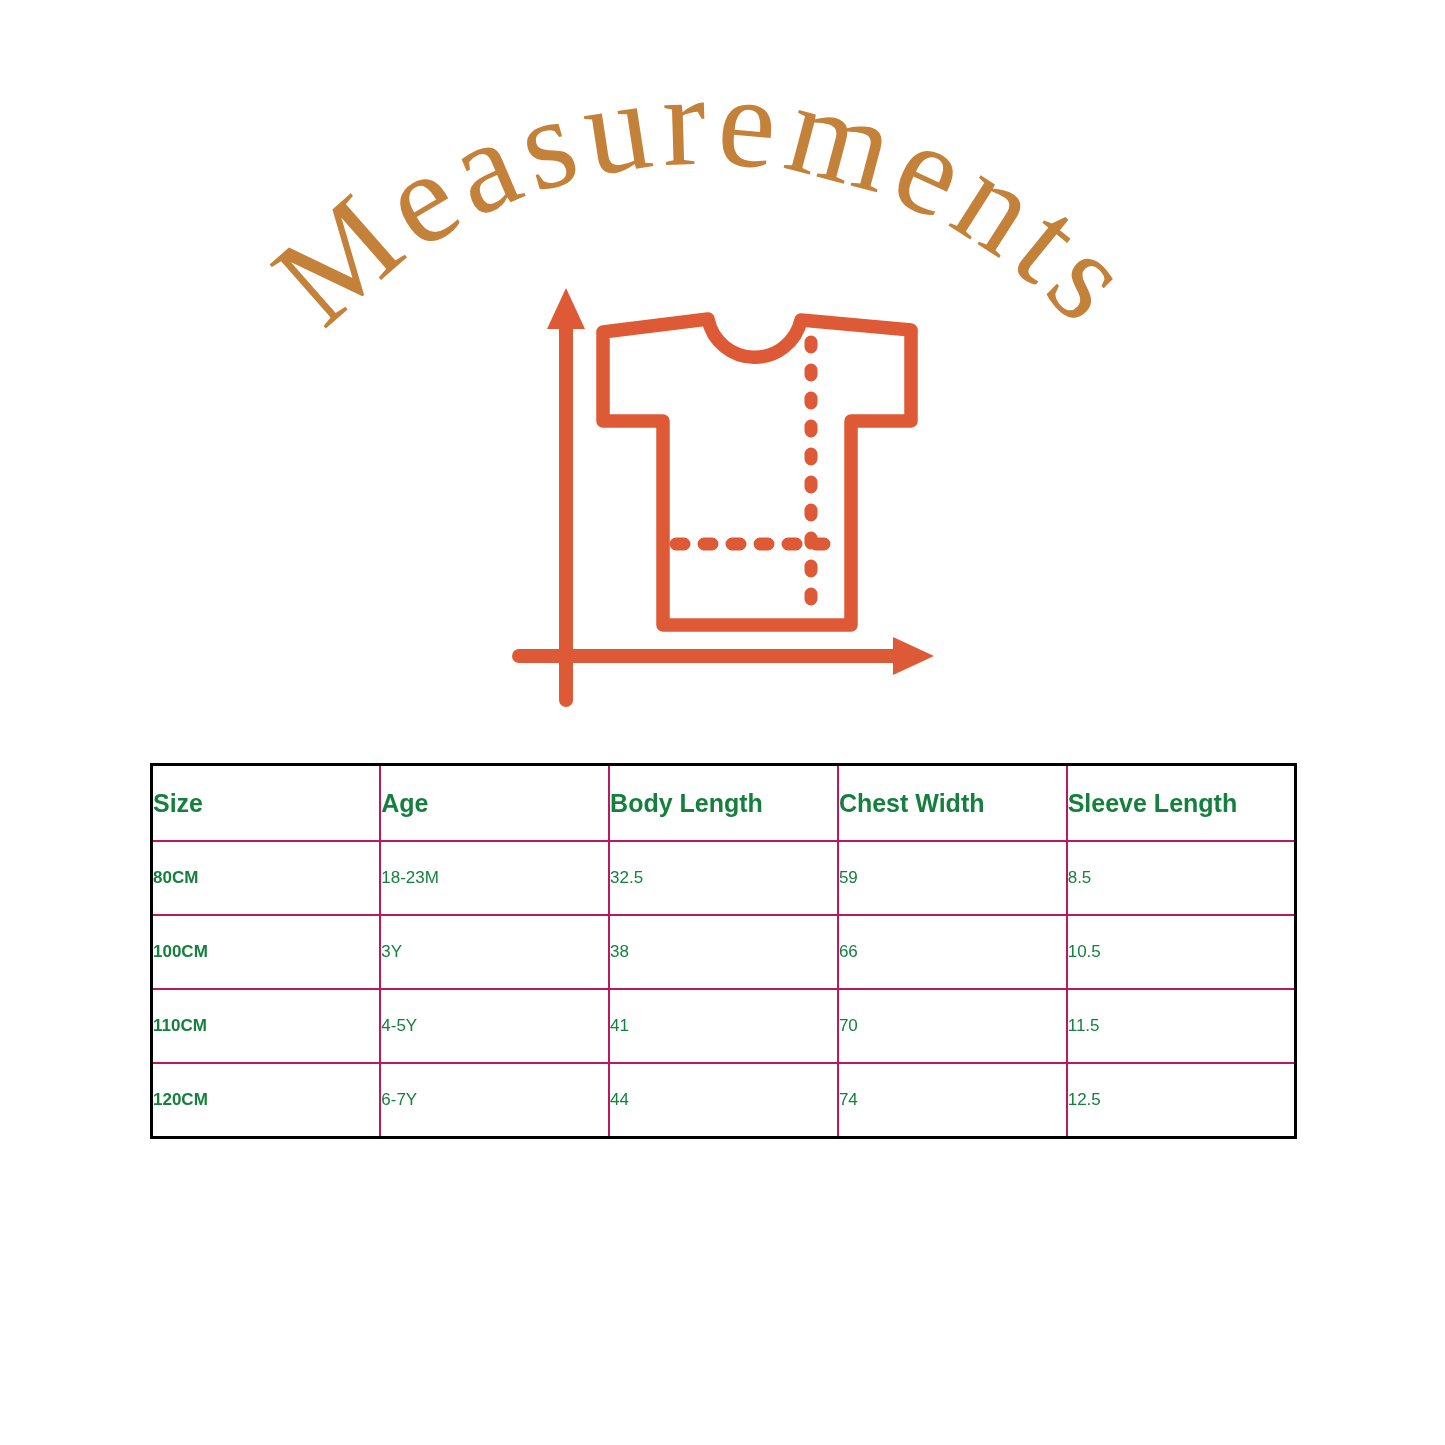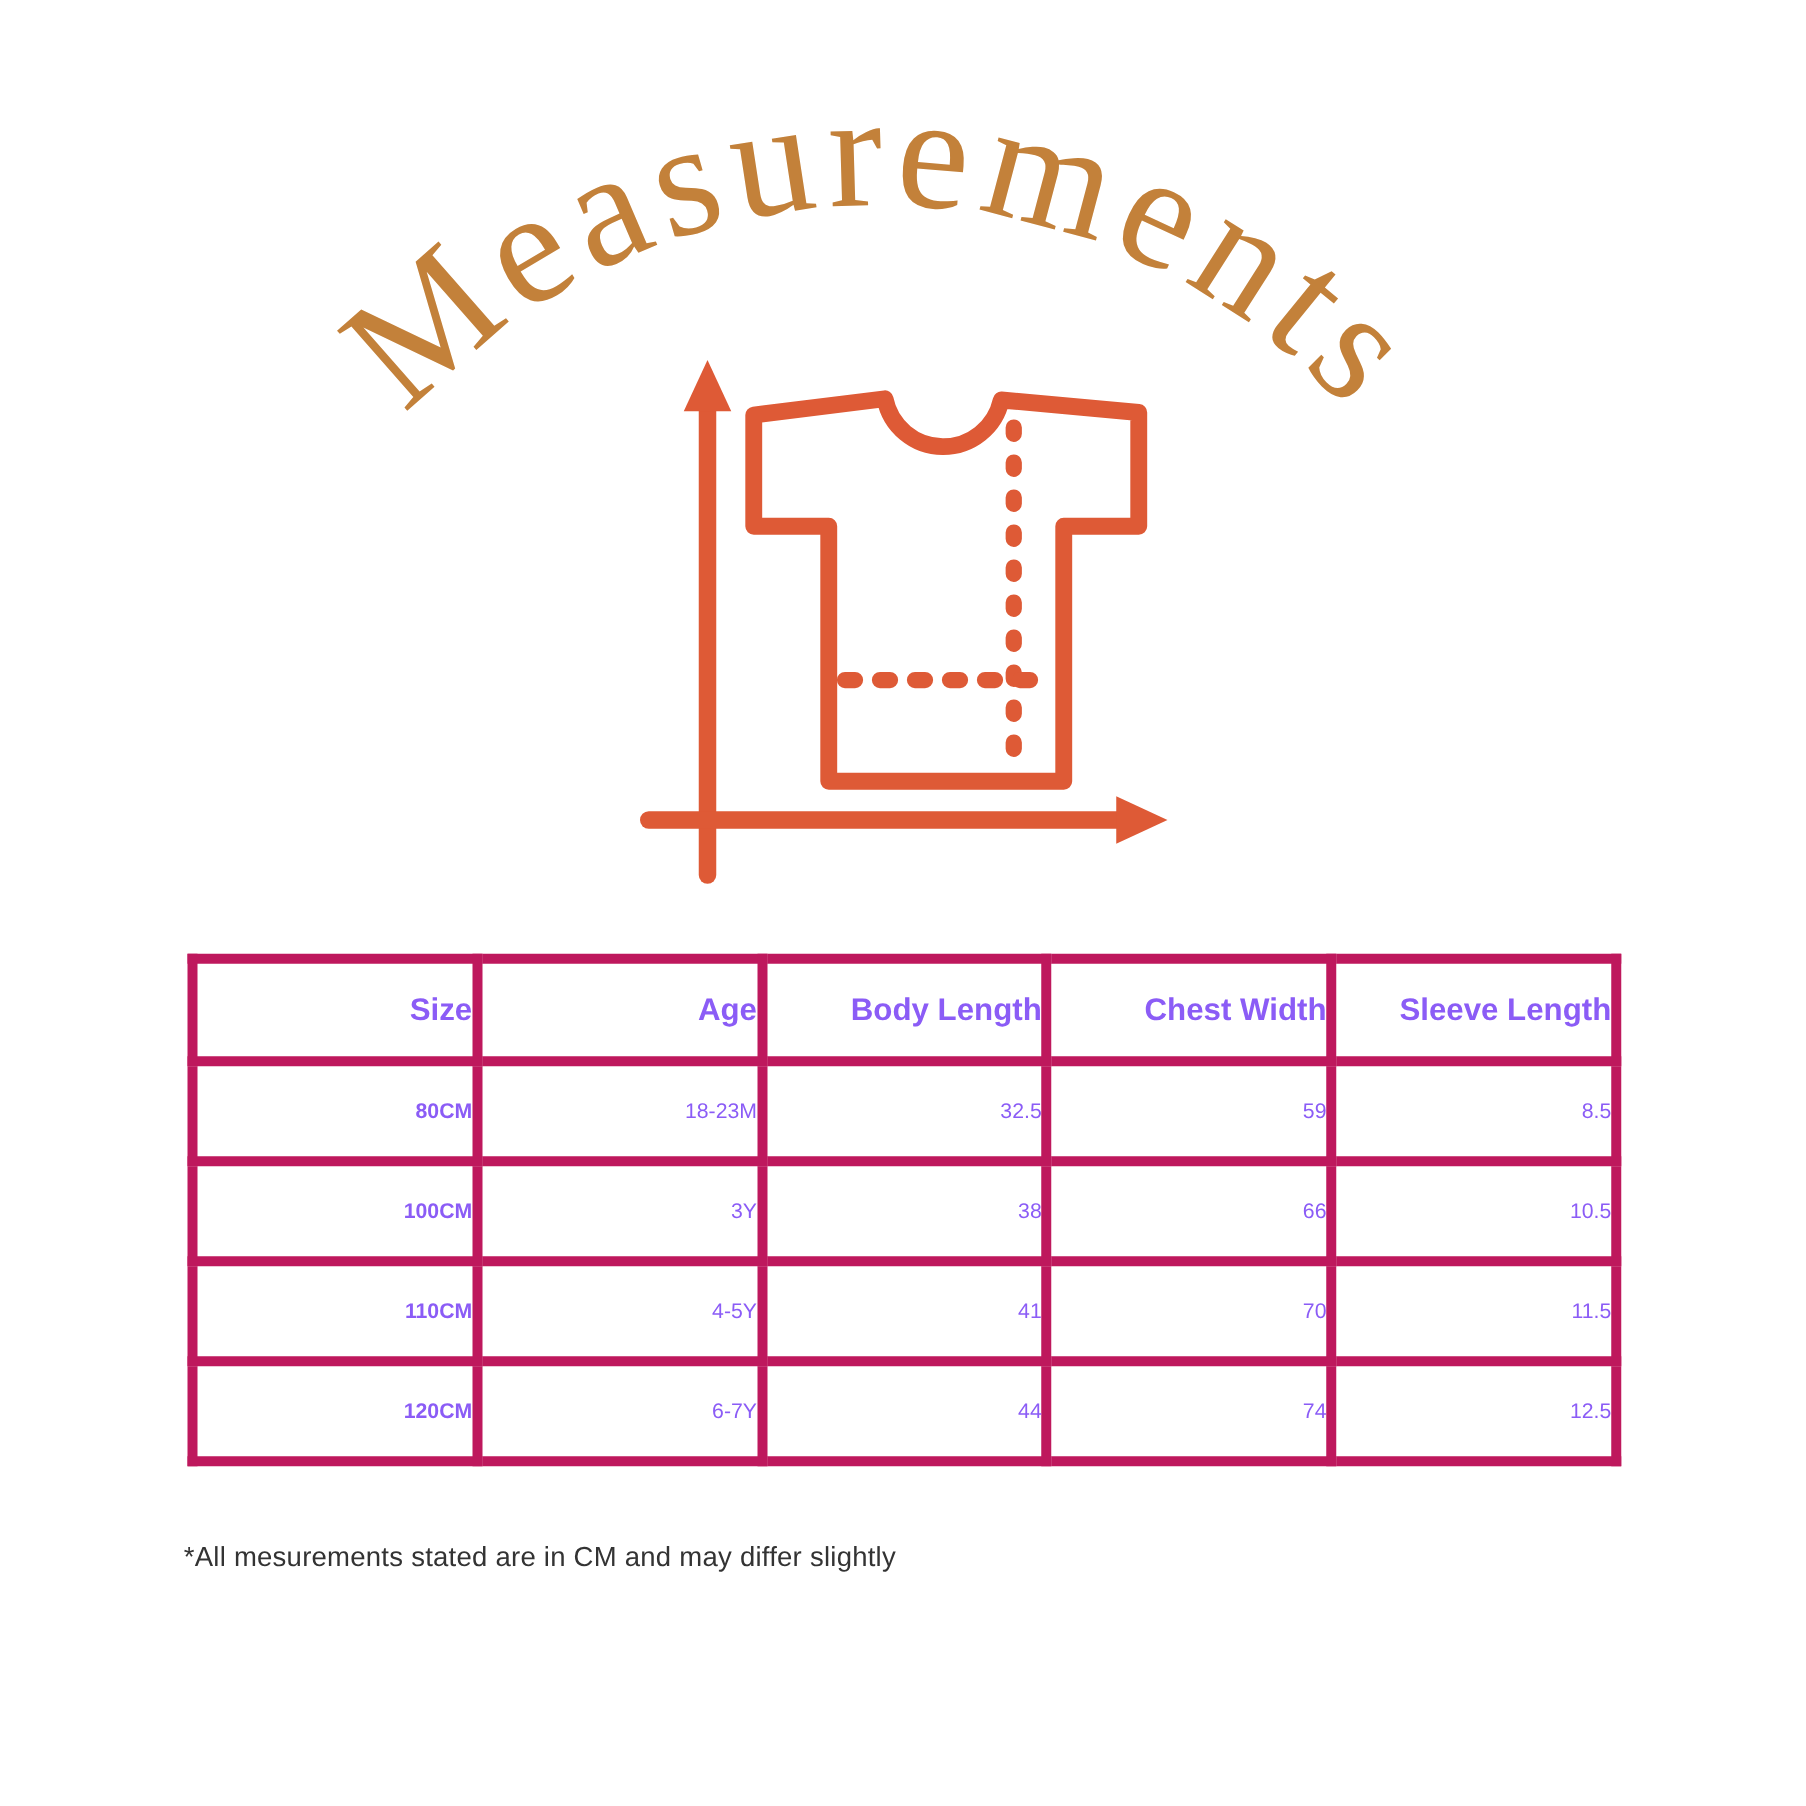--- a/index.html
+++ b/index.html
@@ -35,24 +35,24 @@
     position: absolute;
     left: 150px;
     top: 763px;
     width: 1147px;
     border-collapse: collapse;
     table-layout: fixed;
     background: #ffffff;
   }
   table.size-table th,
   table.size-table td {
-    border: 8px solid #be185d;
-    text-align: right;
+    border: 2px solid #be185d;
+    text-align: left;
     vertical-align: middle;
-    color: #8b5cf6;
+    color: #15803d;
     padding: 0;
   }
   table.size-table {
     border: 3px solid #000000;
   }
   table.size-table th {
     font-size: 25px;
     font-weight: bold;
     height: 74px;
     font-family: "Liberation Sans", sans-serif;
@@ -145,15 +145,14 @@
       <tr>
         <td class="size-cell">120CM</td>
         <td>6-7Y</td>
         <td>44</td>
         <td>74</td>
         <td>12.5</td>
       </tr>
     </tbody>
   </table>
 
-  <div class="footnote">*All mesurements stated are in CM and may differ slightly</div>
 
 </div>
 
 </body></html>

